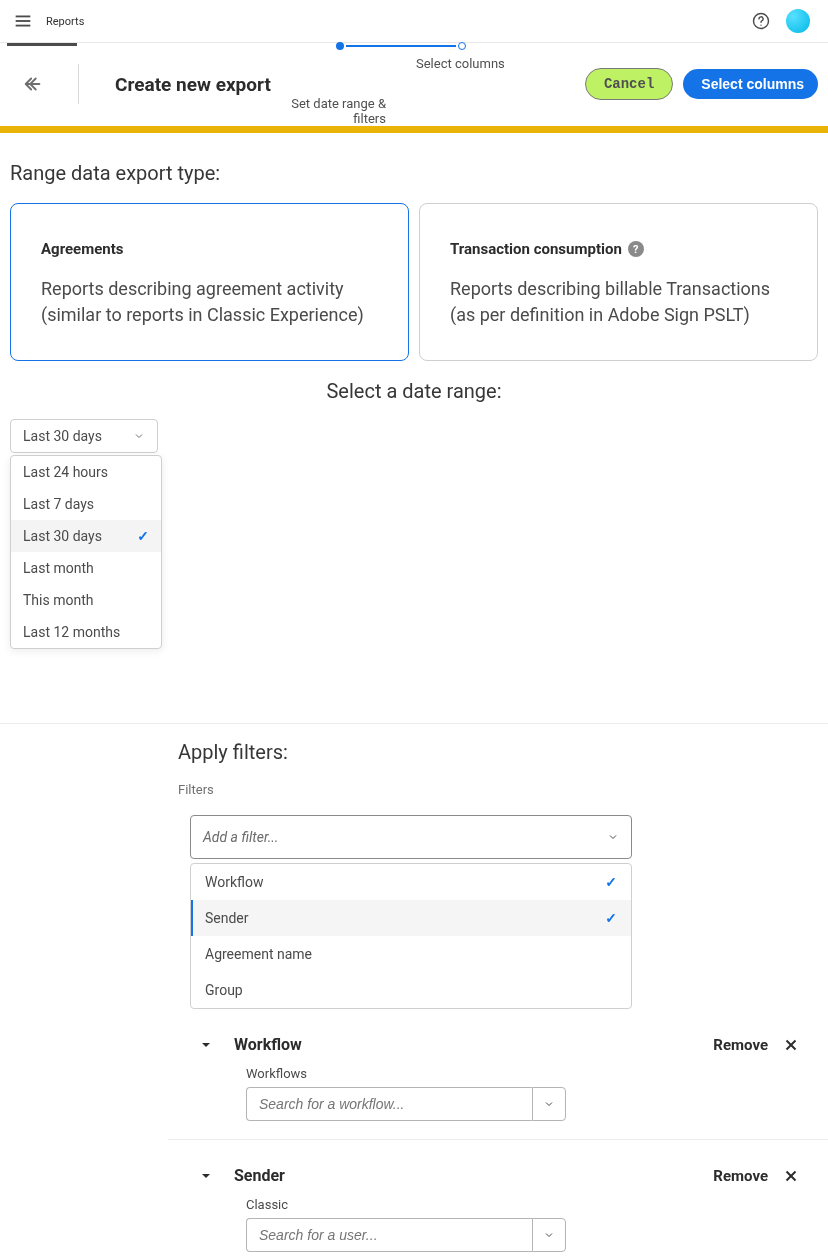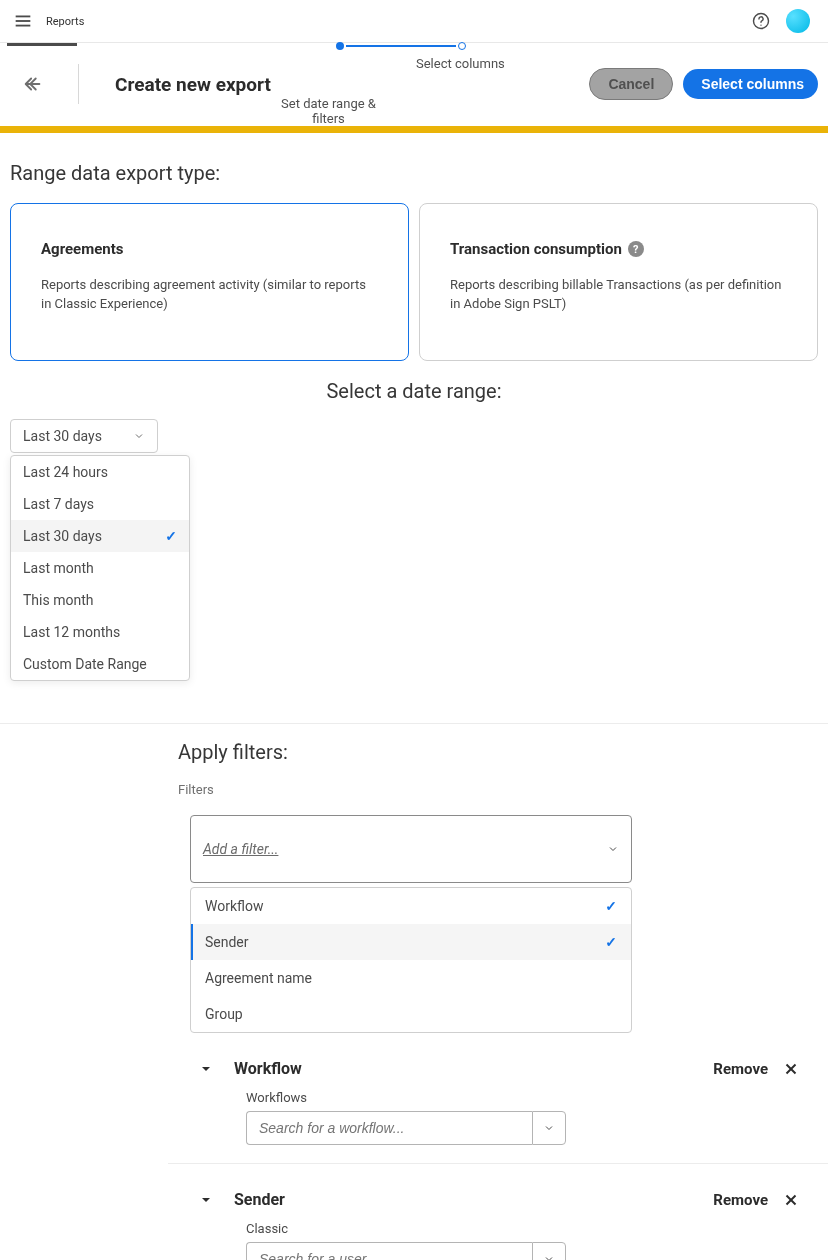--- a/index.html
+++ b/index.html
@@ -22,56 +22,56 @@
     .header-divider { width:1px; height:40px; background:#d8d8d8; margin: 0 14px 0 8px; }
     .page-title { font-size: 19px; font-weight: 700; color: #2c2c2c; }
 
     .stepper { position:absolute; left: 50%; transform: translateX(-55%); display:flex; flex-direction:column; align-items:center; }
     .stepper-line-wrap { display:flex; align-items:center; gap:0; width: 130px; justify-content:space-between; }
     .step-dot { width:8px; height:8px; border-radius:50%; background:#1473e6; }
     .step-dot.hollow { background:#fff; border:1.5px solid #1473e6; }
     .step-line { flex:1; height:2px; background:#cdcdcd; margin:0 2px;}
     .step-line.active { background:#1473e6; }
     .stepper-labels { display:flex; gap: 30px; margin-top:6px; font-size:13px; color:#505050; justify-content:center; width: 260px;}
-    .stepper-labels span:first-child{ text-align:center; flex:1;margin-top:40px;}
+    .stepper-labels span:first-child{ text-align:right; flex:1;margin-top:40px;}
     .stepper-labels span:last-child{ text-align:left; flex:1;}
 
     .header-buttons { position:absolute; right:10px; display:flex; gap:10px; align-items:center; }
     .btn { padding: 7px 18px; border-radius: 18px; font-size: 14px; font-weight: 600; cursor:pointer; border:none; }
-    .btn-outline { background:#a3a3a3; border:1.5px solid #7a7a7a; color:#505050; }
+    .btn-outline { background:#bef264; border:1.5px solid #7a7a7a; color:#505050;font-family:Liberation Mono, monospace; }
     .btn-primary { background:#1473e6; color:#fff; padding-right: 14px;}
 
     
     .content { padding: 28px 10px 30px 10px; }
     .section-title { font-size: 20px; color:#373737; margin-bottom: 18px; }
 
     .cards { display:flex; gap:10px; }
     .card { flex:1; border:1px solid #cfcfcf; border-radius:8px; padding:36px 30px 30px 30px; min-height: 158px; cursor:pointer; }
     .card.selected { border:1.5px solid #1473e6; }
     .card-title { font-size:15px; font-weight:700; color:#2c2c2c; margin-bottom: 18px; display:flex; align-items:center; gap:6px; }
-    .card-desc { font-size:13px; color:#4b4b4b; line-height:1.45; }
+    .card-desc { font-size:18px; color:#4b4b4b; line-height:1.45; }
     .info-circle { width:16px; height:16px; border-radius:50%; background:#8a8a8a; color:#fff; display:inline-flex; align-items:center; justify-content:center; font-size:11px; font-weight:700;}
 
     .section2 { margin-top: 18px; position:relative;text-align:center; }
     .section2 .section-title { margin-bottom: 16px; }
 
     .select-box { width: 148px; border:1px solid #cfcfcf; border-radius:4px; padding: 8px 12px; display:flex; align-items:center; justify-content:space-between; font-size:14px; color:#4b4b4b; cursor:pointer; background:#fff; }
     .chevron { width:12px; height:12px; }
 
-    .dropdown { position:absolute; top: 76px; left:0; width: 180px; border:1px solid #cfcfcf; border-radius:4px; background:#fff; box-shadow: 0 2px 8px rgba(0,0,0,0.08); z-index:10;}
+    .dropdown { position:absolute; top: 76px; left:0; width: 152px; border:1px solid #cfcfcf; border-radius:4px; background:#fff; box-shadow: 0 2px 8px rgba(0,0,0,0.08); z-index:10;}
     .dropdown-item { padding: 8px 12px; font-size:14px; color:#4b4b4b; display:flex; align-items:center; justify-content:space-between; cursor:pointer; }
     .dropdown-item.selected { background:#f4f4f4; }
     .check { color:#1473e6; font-weight:700; }
 
     .hr { border:none; border-top:1px solid #ececec; margin: 0 -10px; }
 
     .section3 { margin-left: 168px; margin-top: 16px; }
     .filters-label { font-size:13px; color:#707070; margin-top: 8px; margin-bottom: 18px;}
 
-    .addfilter { width: 442px; border:1px solid #8a8a8a; border-radius:4px; padding: 25px 12px; display:flex; align-items:center; justify-content:space-between; font-size:14px; font-style:italic; color:#6b6b6b; cursor:pointer; margin-left:12px;text-decoration:underline;}
+    .addfilter { width: 442px; border:1px solid #8a8a8a; border-radius:4px; padding: 13px 12px; display:flex; align-items:center; justify-content:space-between; font-size:14px; font-style:italic; color:#6b6b6b; cursor:pointer; margin-left:12px;}
     .filter-dd { width: 442px; border:1px solid #cfcfcf; border-radius:4px; background:#fff; margin-top:4px; margin-left:12px; overflow:hidden;}
     .filter-dd-item { padding: 10px 14px; font-size:14px; color:#4b4b4b; display:flex; align-items:center; justify-content:space-between; cursor:pointer; }
     .filter-dd-item.active { background:#f5f5f5; border-left:2px solid #1473e6; padding-left:12px;}
 
     .filter-block { margin-top: 26px; }
     .filter-head { display:flex; align-items:center; gap:12px; }
     .expand-chevron { width:16px; height:16px; cursor:pointer; margin-left: 20px;}
     .filter-name { font-size:16px; font-weight:700; color:#2c2c2c; flex:0 0 auto; margin-left: 8px;}
     .filter-head-right { margin-left:auto; display:flex; align-items:center; gap:14px; margin-right: 18px;}
     .remove-link { font-size:15px; font-weight:700; color:#2c2c2c; cursor:pointer;margin-left:32px;}
@@ -177,23 +177,20 @@
         </div>
       <div class="dropdown-item">
           <span>Last month</span>
         </div>
       <div class="dropdown-item">
           <span>This month</span>
         </div>
       <div class="dropdown-item">
           <span>Last 12 months</span>
         </div>
-      <div class="dropdown-item">
-          <span>Custom Date Range</span>
-        </div>
     </div>
   </div>
 
   <div style="height:270px"></div>
   <hr class="hr">
 
   <div class="section3">
     <div class="section-title">Apply filters:</div>
     <div class="filters-label">Filters</div>
 

